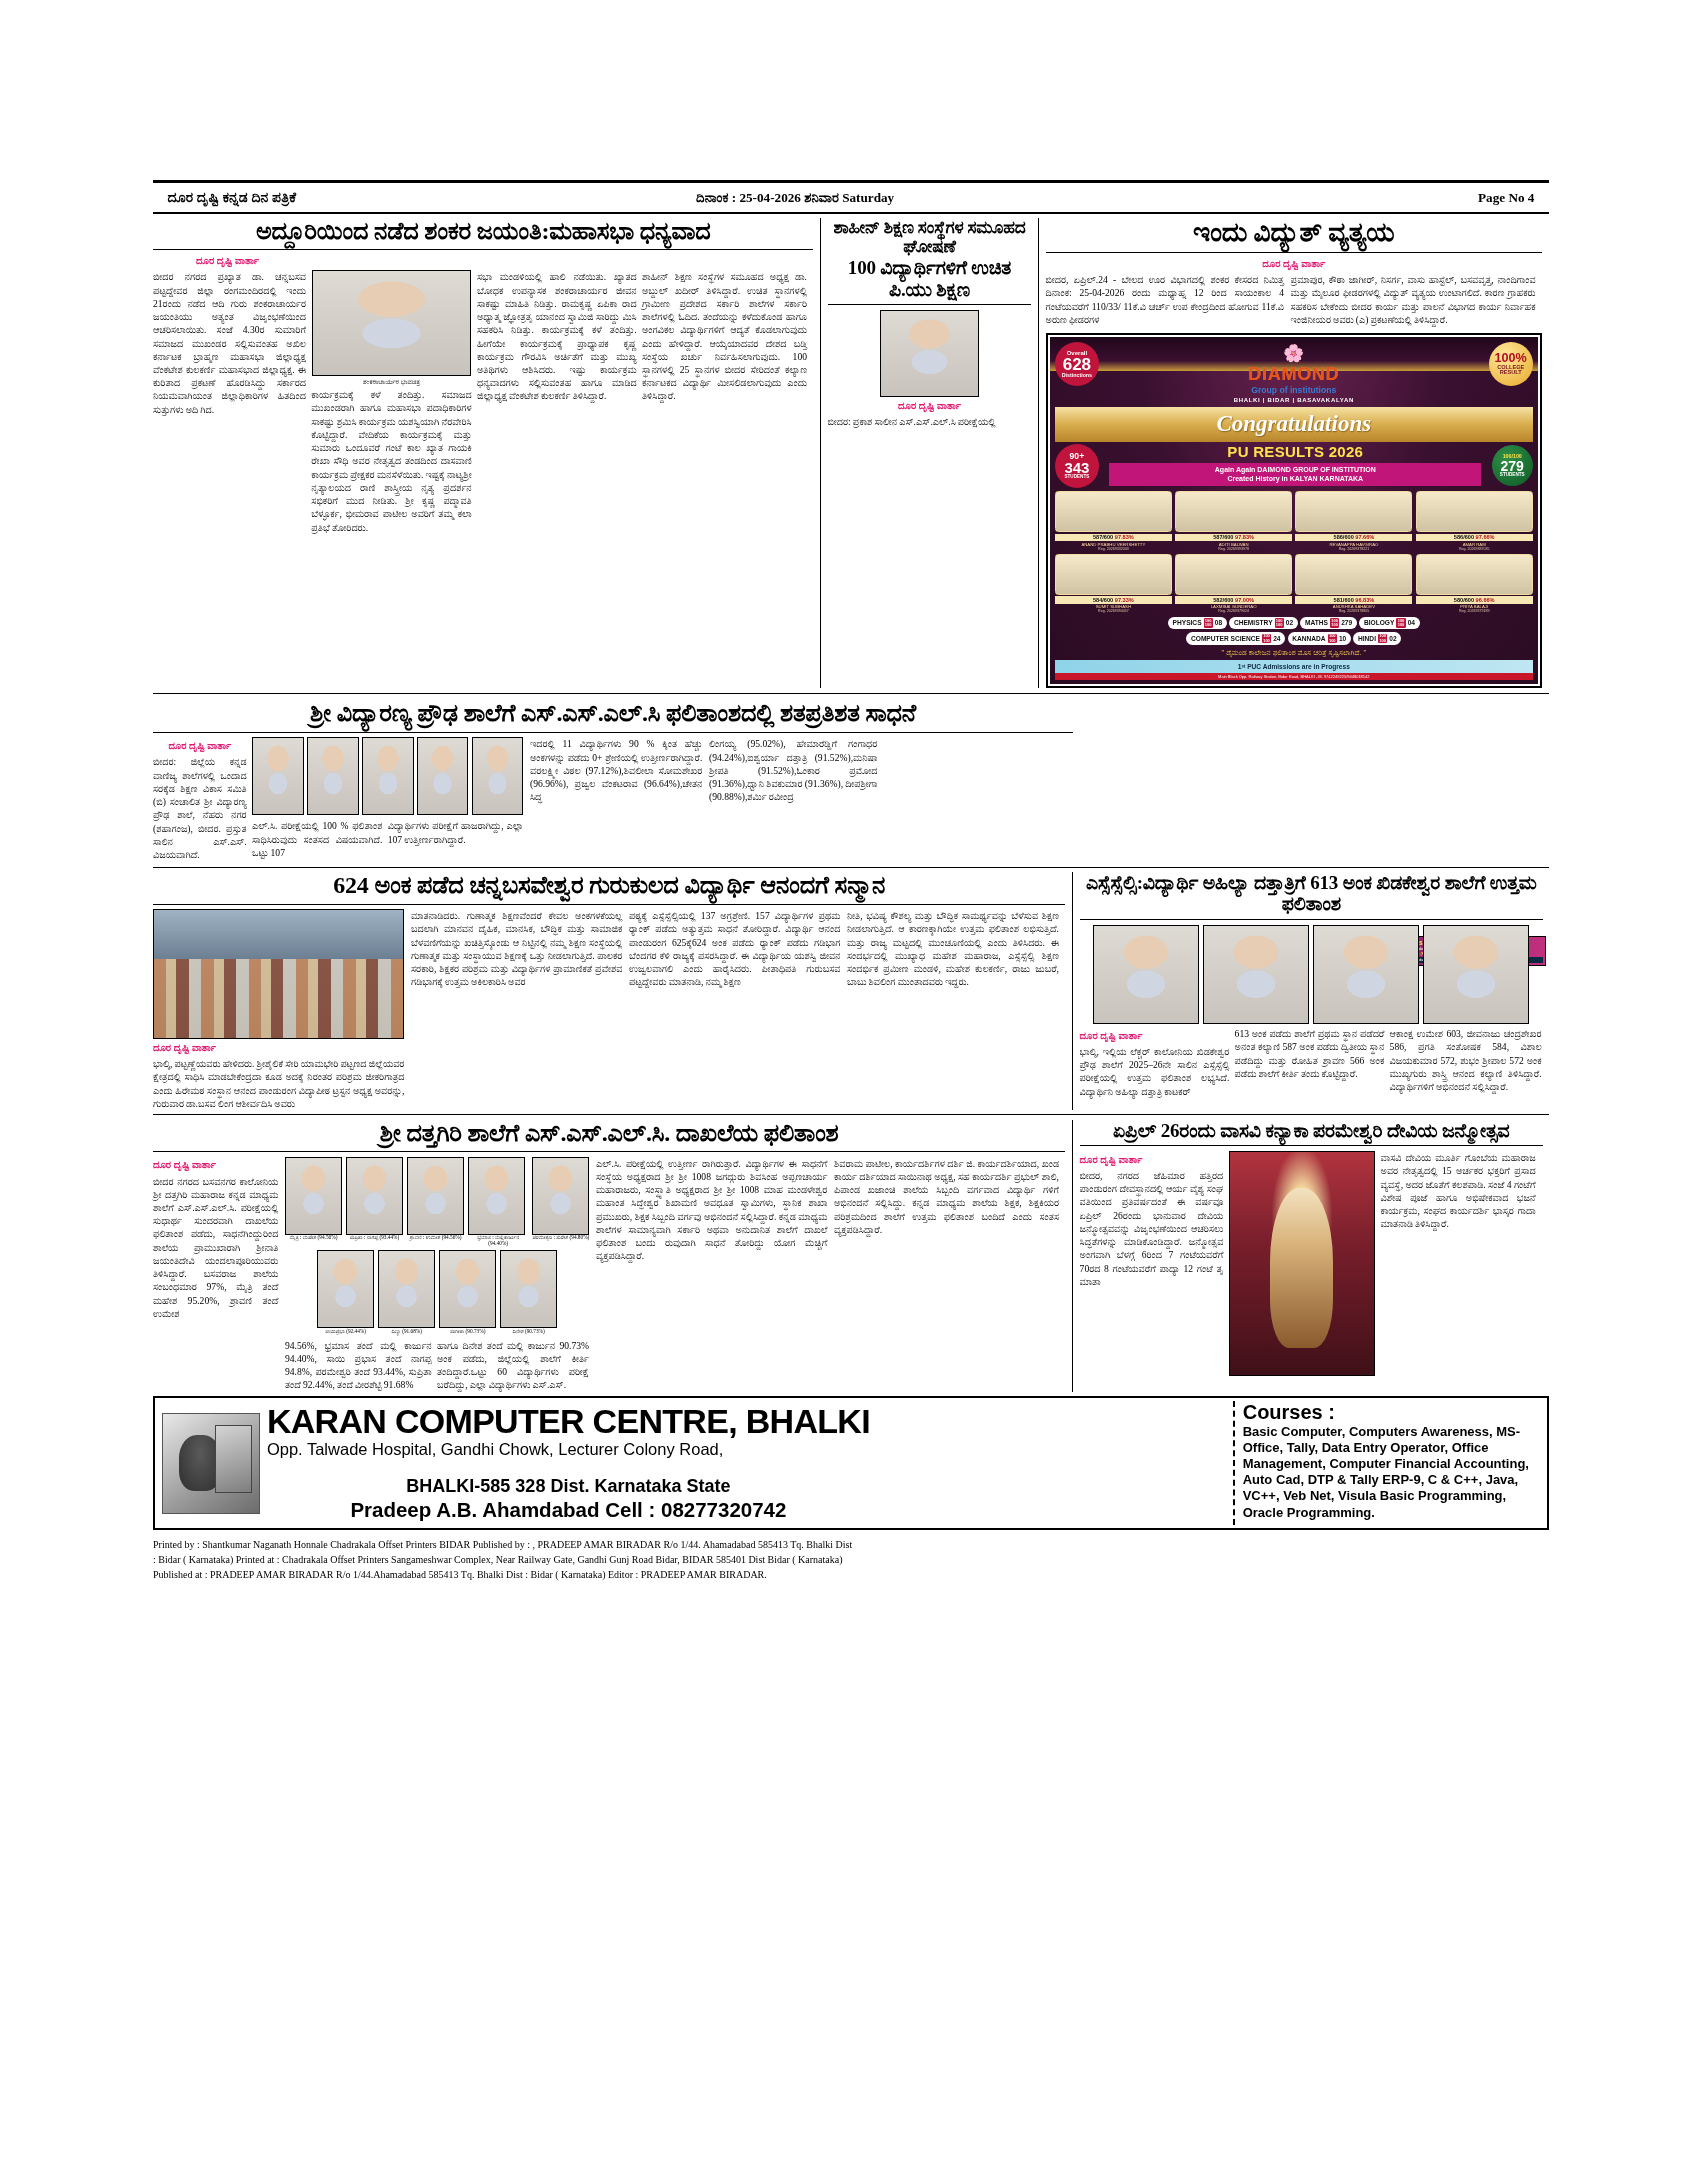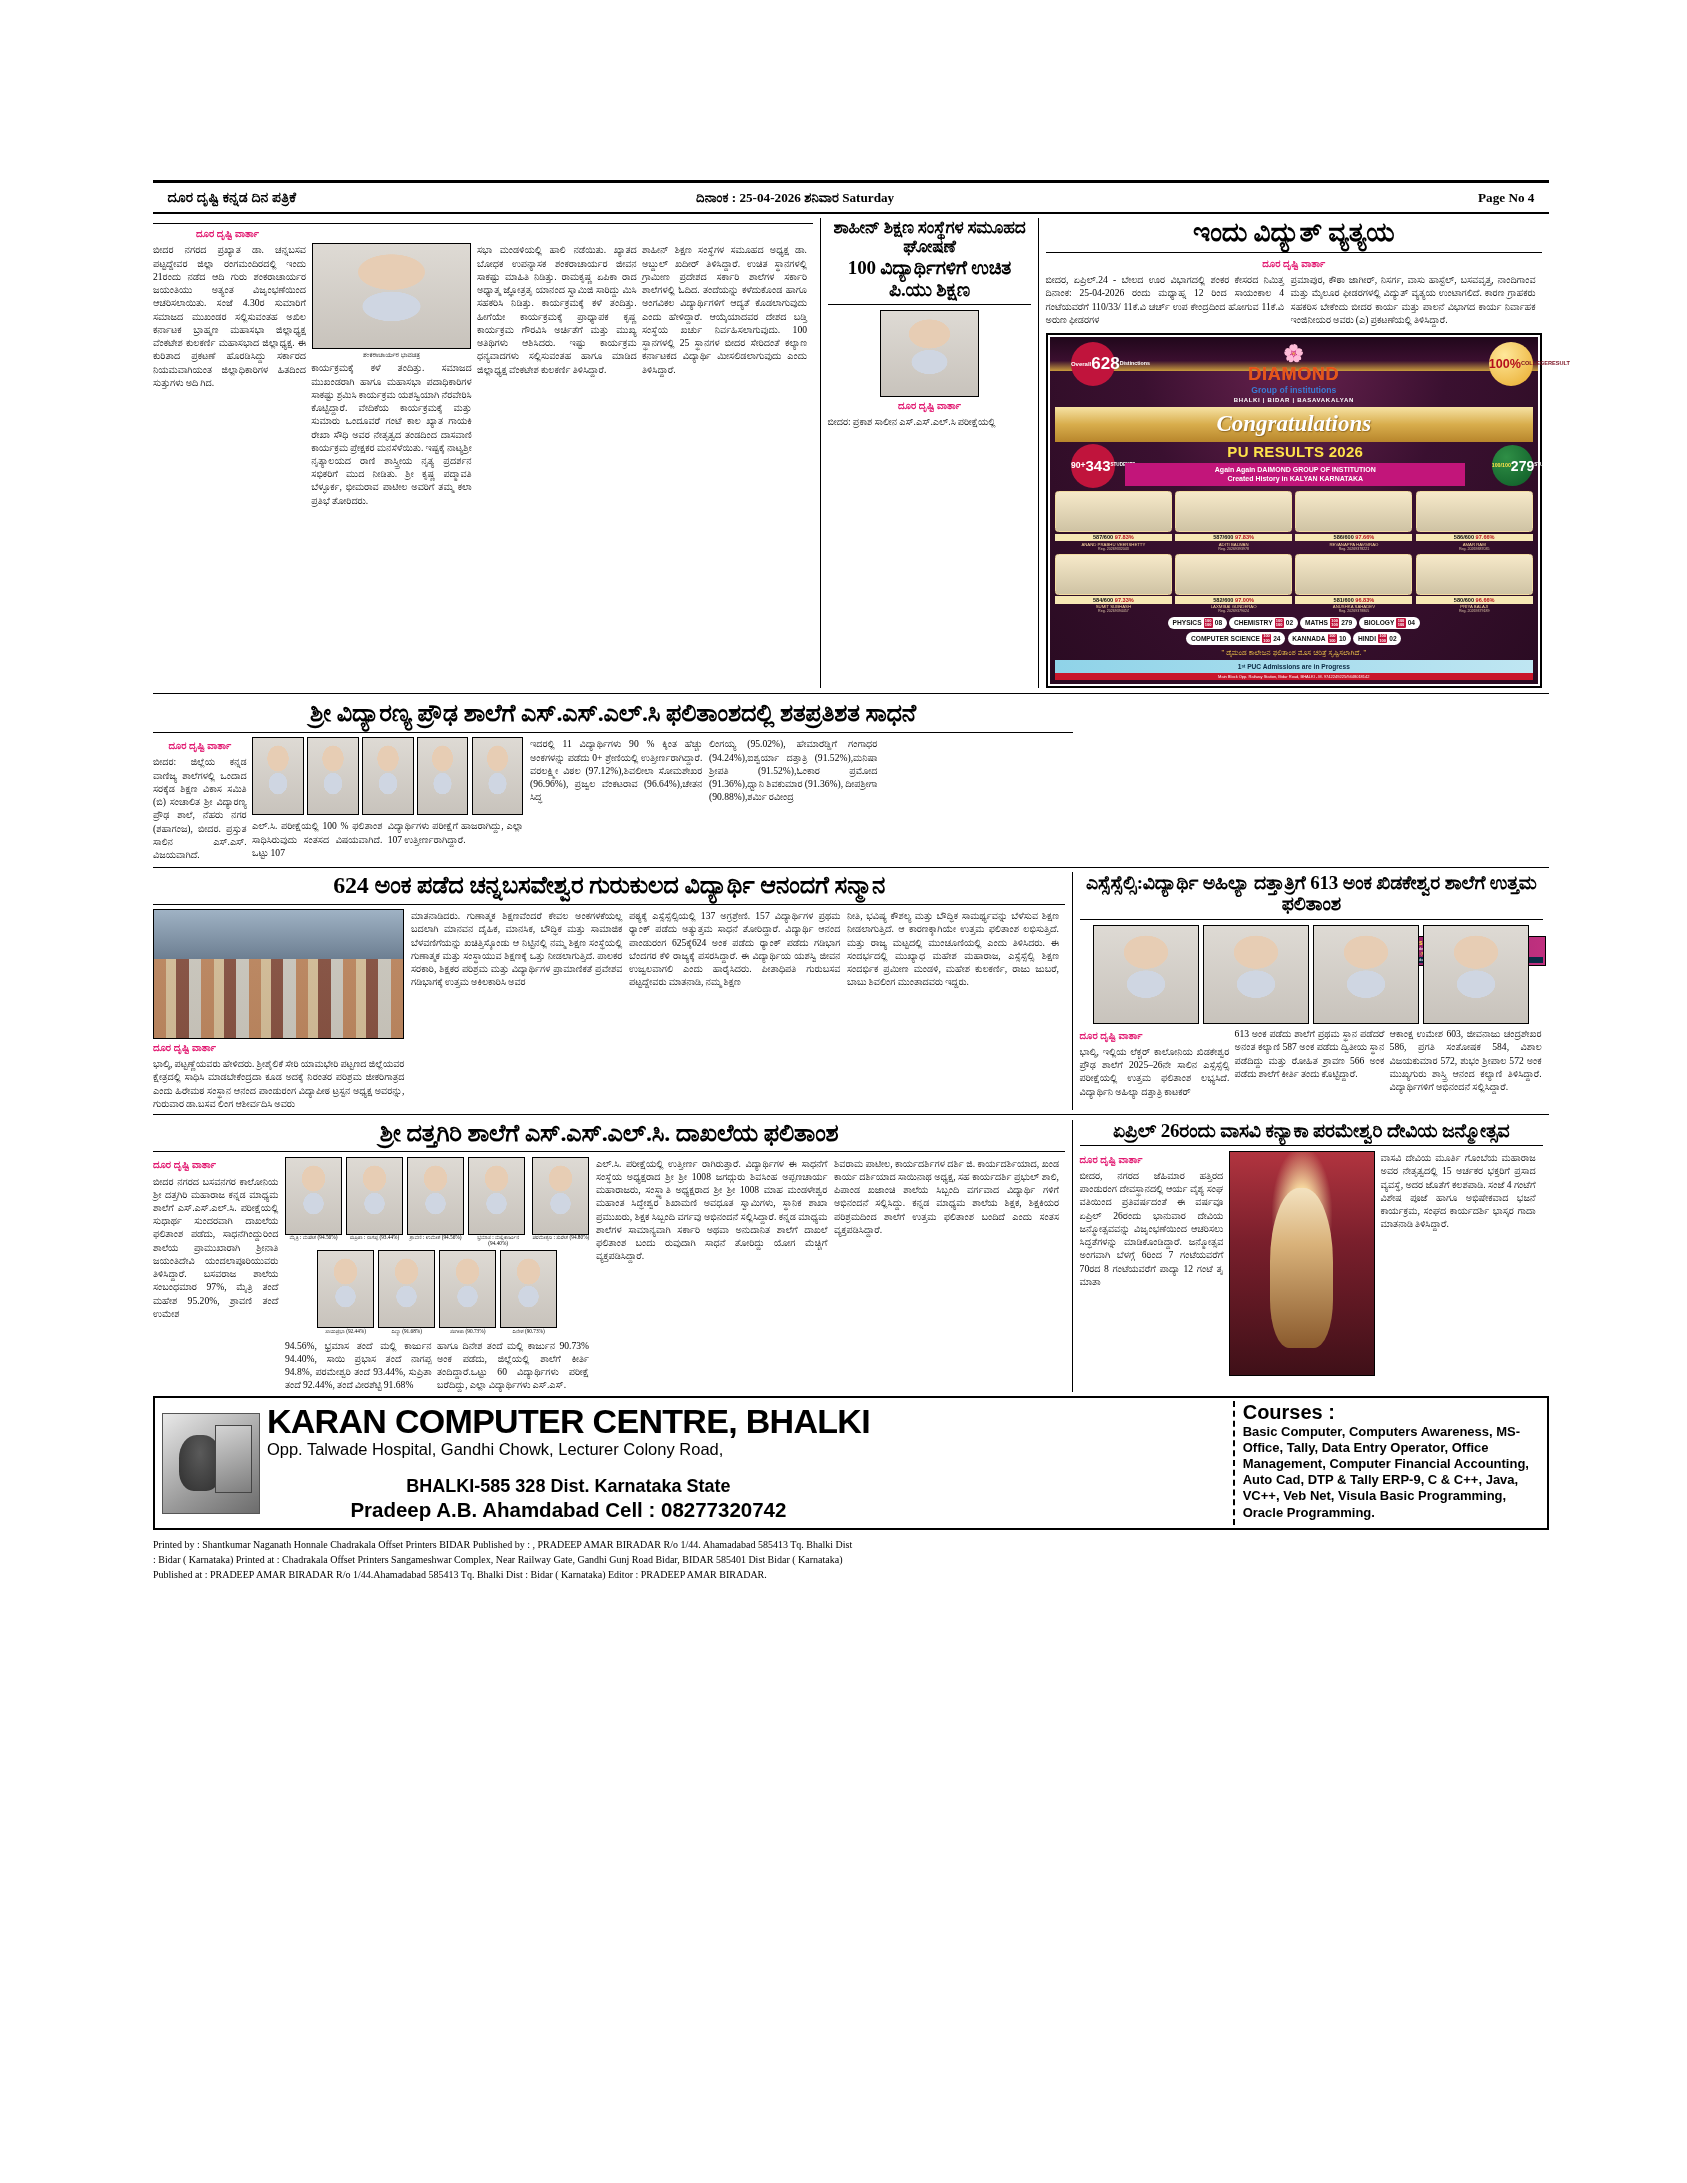--- a/index.html
+++ b/index.html
@@ -80,22 +80,22 @@
       radial-gradient(ellipse at 50% 0%, #6a2350 0%, #3a1030 45%, #2a0b22 100%);
     position:relative; padding:5.3px 5.3px 4px;
     color:#fff; text-align:center;
     font-family:"Liberation Sans", sans-serif;
   }
   .ad-topband{
     position:absolute; left:0; right:0; top:0; height:34px;
     background:linear-gradient(180deg,#20071b 0%, #3b0f2f 70%, #c89b3c 100%);
   }
   .badge {
-    border-radius:50%; display:flex; 
-    align-items:center; line-height:1;margin-left:16px;
+    border-radius:50%; display:flex; flex-direction:column;
+    align-items:center; justify-content:center; line-height:1;
   }
   .badge-red { background:#c0143c; width:44px; height:44px; }
   .badge-gold{ background:radial-gradient(circle at 35% 30%,#ffe89a,#e8a92a);
                color:#7a1020; width:44px; height:44px; }
   .badge-green{background:radial-gradient(circle at 35% 30%,#2f8f46,#0d5a26);
                width:41px; height:41px;}
   .ad-logo {
     font-weight:bold; font-size:18px; letter-spacing:0.7px;
     background:linear-gradient(180deg,#ff9a24,#d9451a);
     -webkit-background-clip:text; background-clip:text; color:transparent;
@@ -206,20 +206,21 @@
 
   <div class="masthead">
     <div class="mh-title">ದೂರ ದೃಷ್ಟಿ ಕನ್ನಡ ದಿನ ಪತ್ರಿಕೆ</div>
     <div class="mh-date">ದಿನಾಂಕ : 25-04-2026  ಶನಿವಾರ  Saturday</div>
     <div class="mh-page">Page No  4</div>
   </div>
 
   <div class="row" style="margin-top:4px;">
 
     <div style="width:668px; padding-right:6.6px; border-right:1.3px solid #000;">
+      <div class="hl hl-lg">ಅದ್ದೂರಿಯಿಂದ ನಡೆದ ಶಂಕರ ಜಯಂತಿ:ಮಹಾಸಭಾ ಧನ್ಯವಾದ</div>
       <div class="rule"></div>
       <div class="byline" style="width:149px;">ದೂರ ದೃಷ್ಟಿ ವಾರ್ತಾ</div>
       <div class="row">
         <div style="width:153px;">
           <div class="body-txt">ಬೀದರ ನಗರದ ಪ್ರಖ್ಯಾತ ಡಾ. ಚನ್ನಬಸವ ಪಟ್ಟದ್ದೇವರ ಜಿಲ್ಲಾ ರಂಗಮಂದಿರದಲ್ಲಿ ಇಂದು 21ರಂದು ನಡೆದ ಆದಿ ಗುರು ಶಂಕರಾಚಾರ್ಯರ ಜಯಂತಿಯು ಅತ್ಯಂತ ವಿಜೃಂಭಣೆಯಿಂದ ಆಚರಿಸಲಾಯಿತು. ಸಂಜೆ 4.30ರ ಸುಮಾರಿಗೆ ಸಮಾಜದ ಮುಖಂಡರ ಸಲ್ಲಿಸುವಂತಹ ಅಖಿಲ ಕರ್ನಾಟಕ ಬ್ರಾಹ್ಮಣ ಮಹಾಸಭಾ ಜಿಲ್ಲಾಧ್ಯಕ್ಷ ವೆಂಕಟೇಶ ಕುಲಕರ್ಣಿ ಮಹಾಸಭಾದ ಜಿಲ್ಲಾಧ್ಯಕ್ಷ. ಈ ಕುರಿತಾದ ಪ್ರಕಟಣೆ ಹೊರಡಿಸಿದ್ದು ಸರ್ಕಾರದ ನಿಯಮವಾಗಿಯಂತ ಜಿಲ್ಲಾಧಿಕಾರಿಗಳ ಹಿತದಿಂದ ಸುತ್ತುಗಳು ಅದಿ ಗಿದ.</div>
         </div>
         <div style="width:171px; padding:0 5.3px;">
           <div class="photo portrait" style="width:159px; height:106px; margin:0 auto 2px;"></div>
           <div class="cap" style="font-size:6.6px;">ಶಂಕರಾಚಾರ್ಯರ ಭಾವಚಿತ್ರ</div>
           <div class="body-txt" style="margin-top:2.6px;">ಕಾರ್ಯಕ್ರಮಕ್ಕೆ ಕಳೆ ತಂದಿತ್ತು. ಸಮಾಜದ ಮುಖಂಡರಾಗಿ ಹಾಗೂ ಮಹಾಸಭಾ ಪದಾಧಿಕಾರಿಗಳ ಸಾಕಷ್ಟು ಶ್ರಮಿಸಿ ಕಾರ್ಯಕ್ರಮ ಯಶಸ್ವಿಯಾಗಿ ನೆರವೇರಿಸಿ ಕೊಟ್ಟಿದ್ದಾರೆ. ವೇದಿಕೆಯ ಕಾರ್ಯಕ್ರಮಕ್ಕೆ ಮತ್ತು ಸುಮಾರು ಒಂದೂವರೆ ಗಂಟೆ ಕಾಲ ಖ್ಯಾತ ಗಾಯಕಿ ರೇಖಾ ಸೌಧಿ ಅವರ ನೇತೃತ್ವದ ತಂಡದಿಂದ ದಾಸವಾಣಿ ಕಾರ್ಯಕ್ರಮ ಪ್ರೇಕ್ಷಕರ ಮನಸೆಳೆಯಿತು. ಇಷ್ಟಕ್ಕೆ ನಾಟ್ಯಶ್ರೀ ನೃತ್ಯಾಲಯದ ರಾಣಿ ಶಾಸ್ತ್ರೀಯ ನೃತ್ಯ ಪ್ರದರ್ಶನ ಸಭಿಕರಿಗೆ ಮುದ ನೀಡಿತು. ಶ್ರೀ ಕೃಷ್ಣ ಪದ್ಮಾವತಿ ಬೆಳ್ಳೂರ್ಕ, ಭೀಮರಾವ ಪಾಟೀಲ ಅವರಿಗೆ ತಮ್ಮ ಕಲಾ ಪ್ರತಿಭೆ ತೋರಿದರು.</div>

